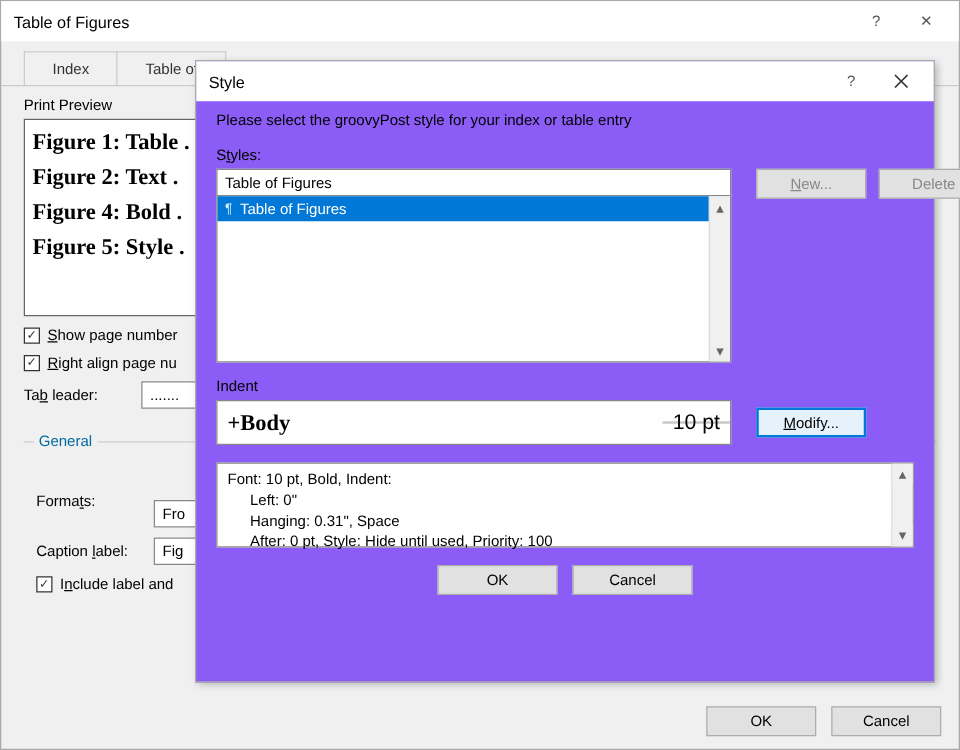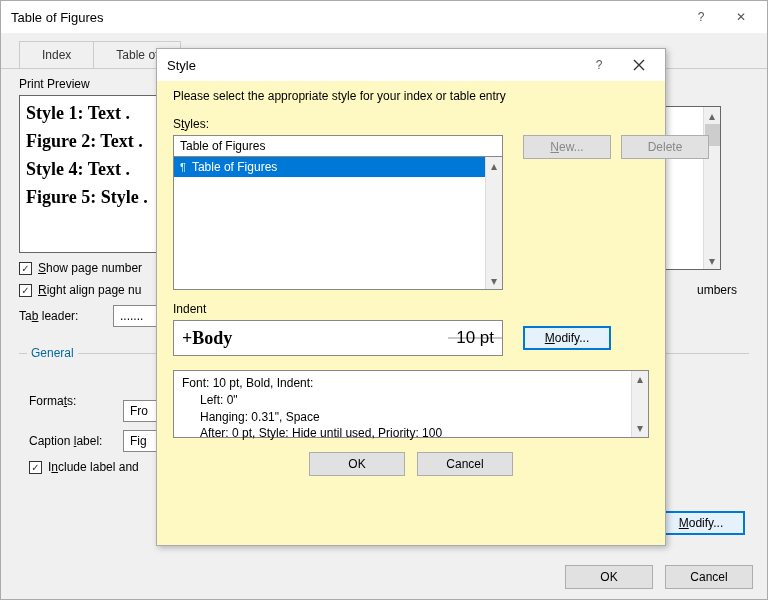--- a/index.html
+++ b/index.html
@@ -24,21 +24,21 @@
 .btn.focus { border: 2px solid #0078d7; background: #e5f1fb; }
 .btn.disabled { color: #888; }
 .listbox { background: #fff; border: 1px solid #888; position: relative; }
 .scrollbar-v { position: absolute; right: 0; top: 0; bottom: 0; width: 17px; background: #f0f0f0; border-left: 1px solid #ddd; display: flex; flex-direction: column; align-items: center; }
 .sb-btn { width: 100%; height: 17px; display: flex; align-items: center; justify-content: center; color: #666; background: #f0f0f0; }
 .sb-thumb { width: 15px; background: #cdcdcd; }
 .watermark { position: absolute; left: 12px; bottom: 6px; font-family: Georgia, serif; font-size: 22px; font-style: italic; color: #b5b5b5; }
 .underline-letter { text-decoration: underline; }
 
 
-#style-dlg { left: 156px; top: 48px; width: 510px; height: 498px; z-index: 10; background:#fef9c3;}
+#style-dlg { left: 156px; top: 48px; width: 592px; height: 498px; z-index: 10; background:#8b5cf6;}
 #tof-dlg { left: 0; top: 0; width: 768px; height: 600px; z-index: 1; background:#f0f0f0;}
 #style-dlg .body { padding: 8px 16px 12px 16px; }
 #style-dlg .section-label { margin-top: 6px; }
 #style-dlg .styles-edit { height: 22px; border: 1px solid #888; background: #fff; padding: 2px 6px; display: flex; align-items: center; }
 #style-dlg .styles-list { height: 134px; margin-top: -1px; }
 #style-dlg .style-item { padding: 3px 6px; display: flex; align-items: center; gap: 6px; }
 #style-dlg .style-item.selected { background: #0078d7; color: #fff; }
 #style-dlg .pilcrow { color: #dcefff; font-size: 11px;}
 #style-dlg .prev-box { height: 36px; border: 1px solid #888; background: #fff; display: flex; align-items: center; padding: 16px 8px; }
 #style-dlg .prev-font { font-family: "Times New Roman", serif; font-weight: bold; font-size: 18px; flex: 1; }
@@ -59,23 +59,23 @@
     <div class="tbtn">?</div>
     <div class="tbtn">✕</div>
   </div>
   <div class="tabs">
     <div class="tab">Index</div>
     <div class="tab">Table of</div>
   </div>
   <div class="body">
     <div style="margin-bottom:4px;">Print Preview</div>
     <div class="preview-box" style="width:140px;">
-      <div class="preview-line">Style 1: Text .</div>
+      <div class="preview-line">Figure 1: Table .</div>
       <div class="preview-line">Figure 2: Text .</div>
-      <div class="preview-line">Style 4: Text .</div>
+      <div class="preview-line">Figure 4: Bold .</div>
       <div class="preview-line">Figure 5: Style .</div>
     </div>
 
     <div id="tof-right-box">
       <div class="scrollbar-v">
         <div class="sb-btn">▴</div>
         <div class="sb-thumb" style="height:22px;"></div>
         <div style="flex:1"></div>
         <div class="sb-btn">▾</div>
       </div>
@@ -126,21 +126,21 @@
   <div class="titlebar">
     <div class="title">Style</div>
     <div class="tbtn">?</div>
     <div class="tbtn">
       <svg width="12" height="12" viewBox="0 0 12 12">
           <path d="M1 1 L11 11 M11 1 L1 11" stroke="#333" stroke-width="1.4"></path>
         </svg>
     </div>
   </div>
   <div class="body">
-    <div>Please select the appropriate style for your index or table entry</div>
+    <div>Please select the groovyPost style for your index or table entry</div>
 
     <div class="section-label" style="margin-top:14px;">S<span class="underline-letter">t</span>yles:</div>
 
     <div class="two-col" style="margin-top:4px;">
       <div style="flex:1;">
         <div class="styles-edit">Table of Figures</div>
         <div class="listbox styles-list">
           <div class="style-item selected">
             <span class="pilcrow">¶</span>
             <span>Table of Figures</span>

